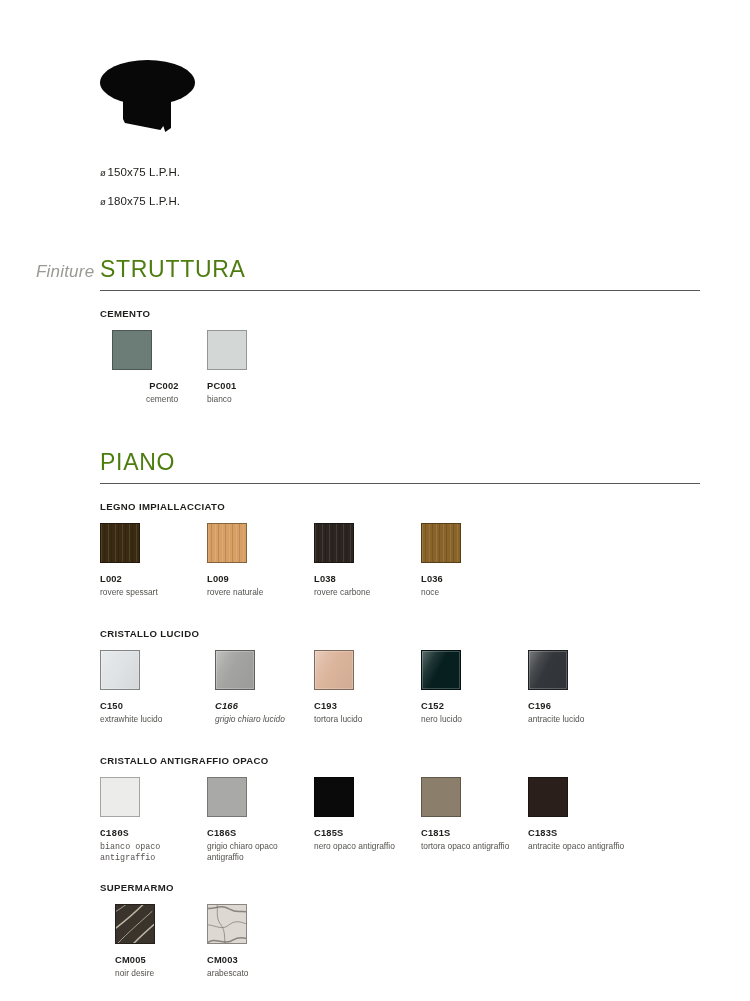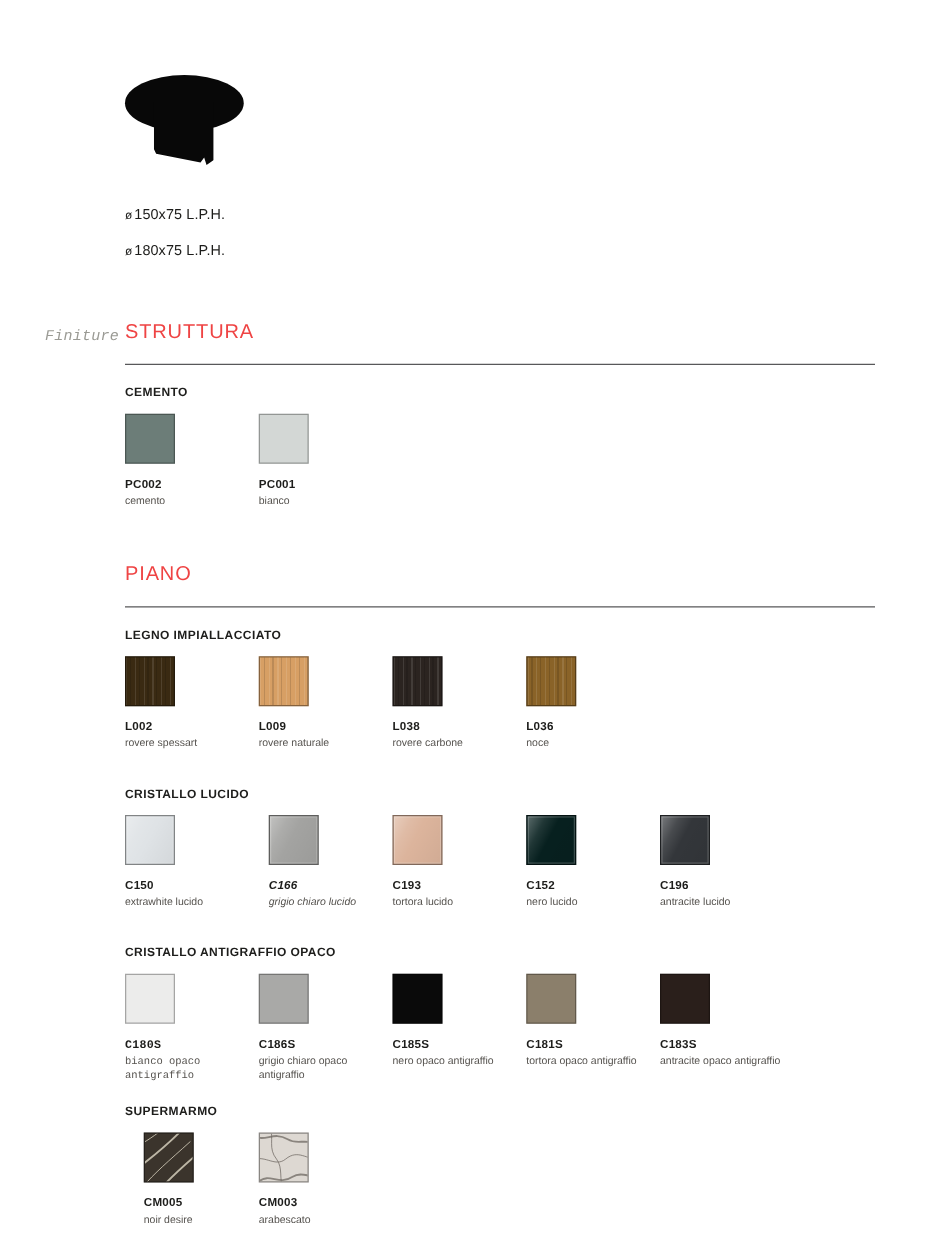--- a/index.html
+++ b/index.html
@@ -60,42 +60,42 @@
     position: relative;
     top: -0.5px;
     margin-right: 1.5px;
   }
 
   
   .finiture-label {
     position: absolute;
     left: 36px;
     top: 262px;
-    font-family: Liberation Mono, monospace;
+    font-family: Liberation Sans, sans-serif;
     font-style: italic;
-    font-size: 12px;
+    font-size: 17px;
     color: #9a9a94;
     letter-spacing: 0.2px;
   }
 
   
   .content {
     position: absolute;
     left: 100px;
     top: 258px;
     width: 600px;
   }
 
   .section-title {
-    font-size: 16px;
+    font-size: 23px;
     font-weight: 400;
-    color: #ef4444;
+    color: #4d7c0f;
     letter-spacing: 0.7px;
     line-height: 1;
-    padding-bottom: 17px;
+    padding-bottom: 9px;
   }
   .section-rule {
     border-bottom: 1px solid #58585a;
     width: 600px;
   }
 
   .group {
     margin-top: 17px;
   }
   .group-title {
@@ -201,21 +201,21 @@
 
 <div class="finiture-label">Finiture</div>
 
 <div class="content" id="content">
     <div>
       <div class="section-title">STRUTTURA</div>
       <div class="section-rule"></div>
       <div class="group">
         <div class="group-title">CEMENTO</div>
         <div class="swatch-row">
-          <div class="swatch-cell" style="left: 0px;">
+          <div class="swatch-cell" style="left: 12px; text-align: center;">
             <div class="swatch fin-matte" style="background: rgb(108, 125, 120);"></div>
             <div class="swatch-code">PC002</div>
             <div class="swatch-desc">cemento</div>
           </div>
           <div class="swatch-cell" style="left: 107px;">
             <div class="swatch fin-matte" style="background: rgb(211, 215, 213);"></div>
             <div class="swatch-code">PC001</div>
             <div class="swatch-desc">bianco</div>
           </div>
         </div>

